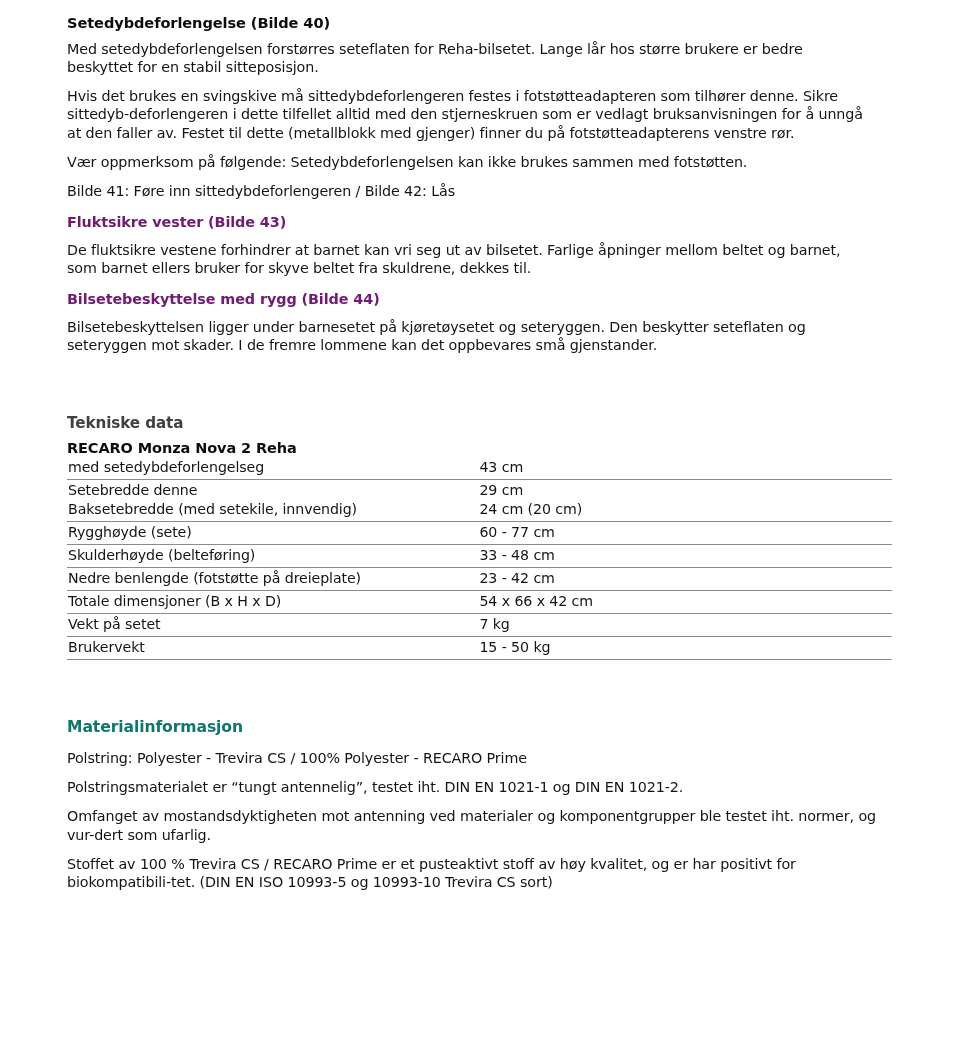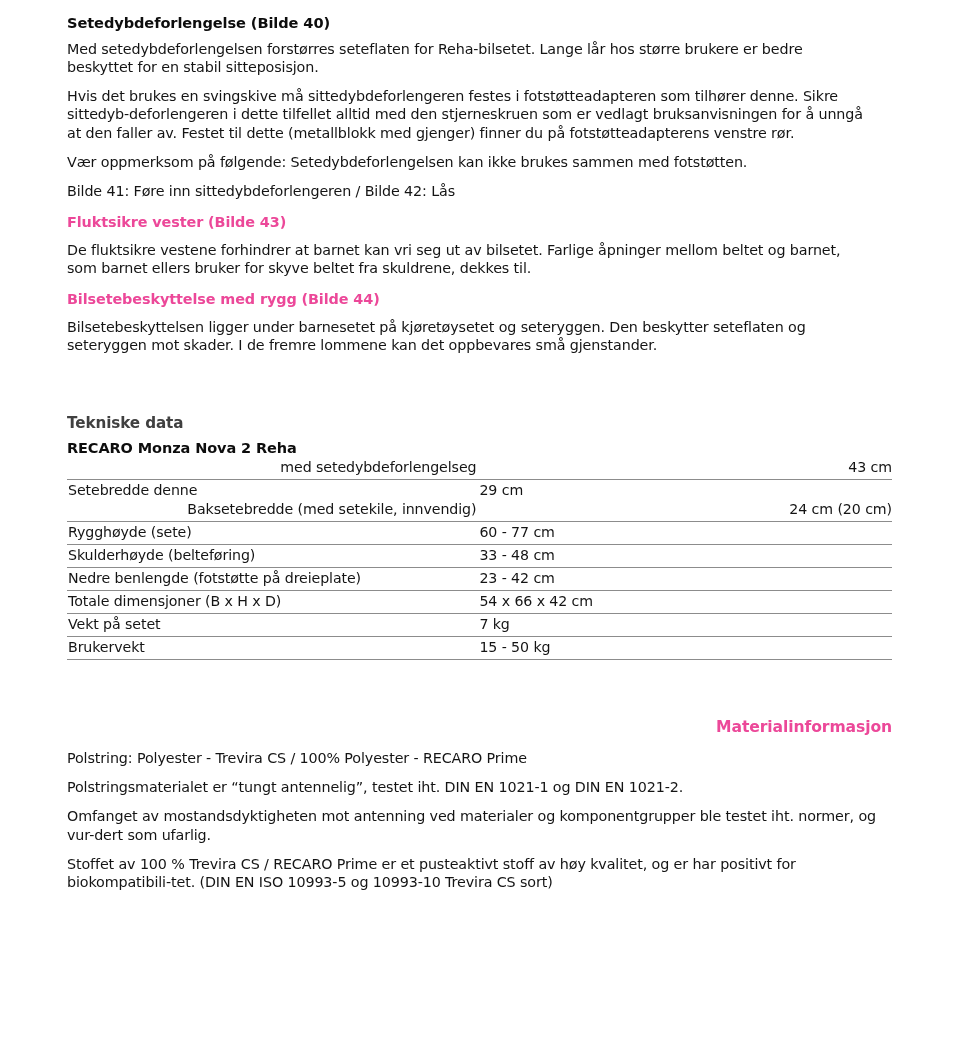--- a/index.html
+++ b/index.html
@@ -33,30 +33,29 @@
     line-height: 1.28;
     margin: 0 0 7px 0;
     color: #0d0d0d;
   }
   .h-block {
     font-size: 15.6px;
     font-weight: 700;
     letter-spacing: -0.1px;
     line-height: 1.25;
     margin: 0 0 6px 0;
-    color: #ec4899;
-    text-align: right;
+    color: #0f766e;
   }
   .h-sub {
     font-size: 14.4px;
     font-weight: 700;
     letter-spacing: -0.1px;
     line-height: 1.25;
     margin: 0 0 3px 0;
-    color: #ec4899;
+    color: #701a75;
   }
   p.body {
     font-size: 14.3px;
     line-height: 1.275;
     margin: 0 0 11px 0;
     letter-spacing: -0.12px;
     text-align: left;
     color: #141414;
   }
   p.body.tight { margin-bottom: 3px; }
@@ -94,21 +93,21 @@
   table.tech tr.group-top td { border-top: 1.4px solid #8c8c8c; }
   table.tech tr.rule td { border-bottom: 1.4px solid #8c8c8c; }
   table.tech td {
     padding: 1px 0 2px 0;
     vertical-align: baseline;
     line-height: 1.34;
   }
   table.tech td.label { width: 410px; padding-left: 1px; }
   table.tech td.value { width: 415px; padding-left: 3px; }
   table.tech tr.pair-first td { padding-bottom: 0; }
-  table.tech tr.pair-second td { padding-top: 0; text-align: right; }
+  table.tech tr.pair-second td { padding-top: 0; }
 
   
   .material-wrap { width: 825px; }
 </style>
 </head>
 <body>
 
 <div class="page">
 
   <div>

